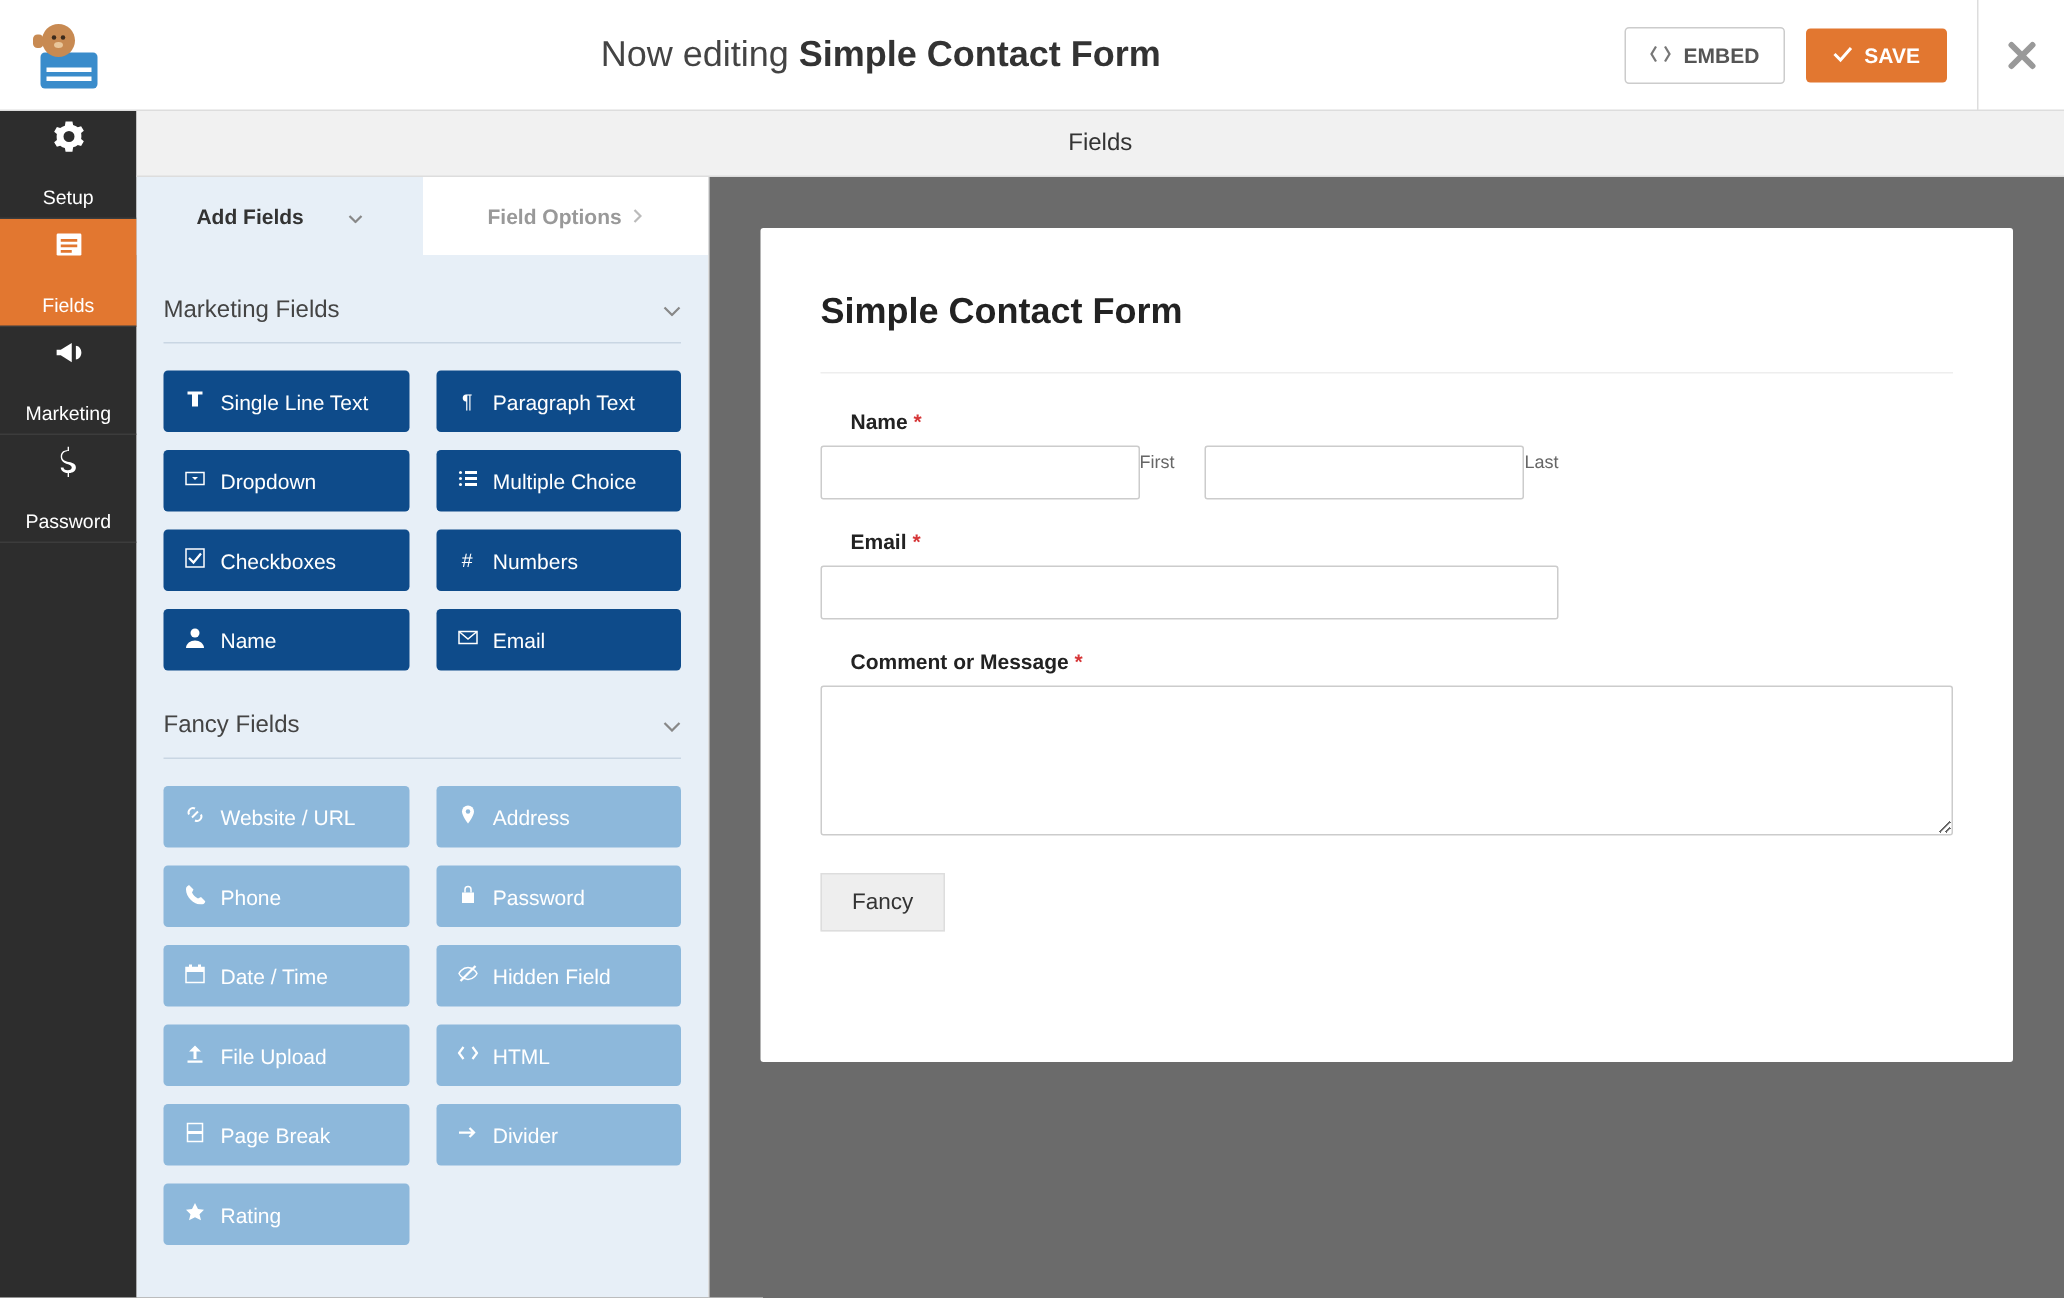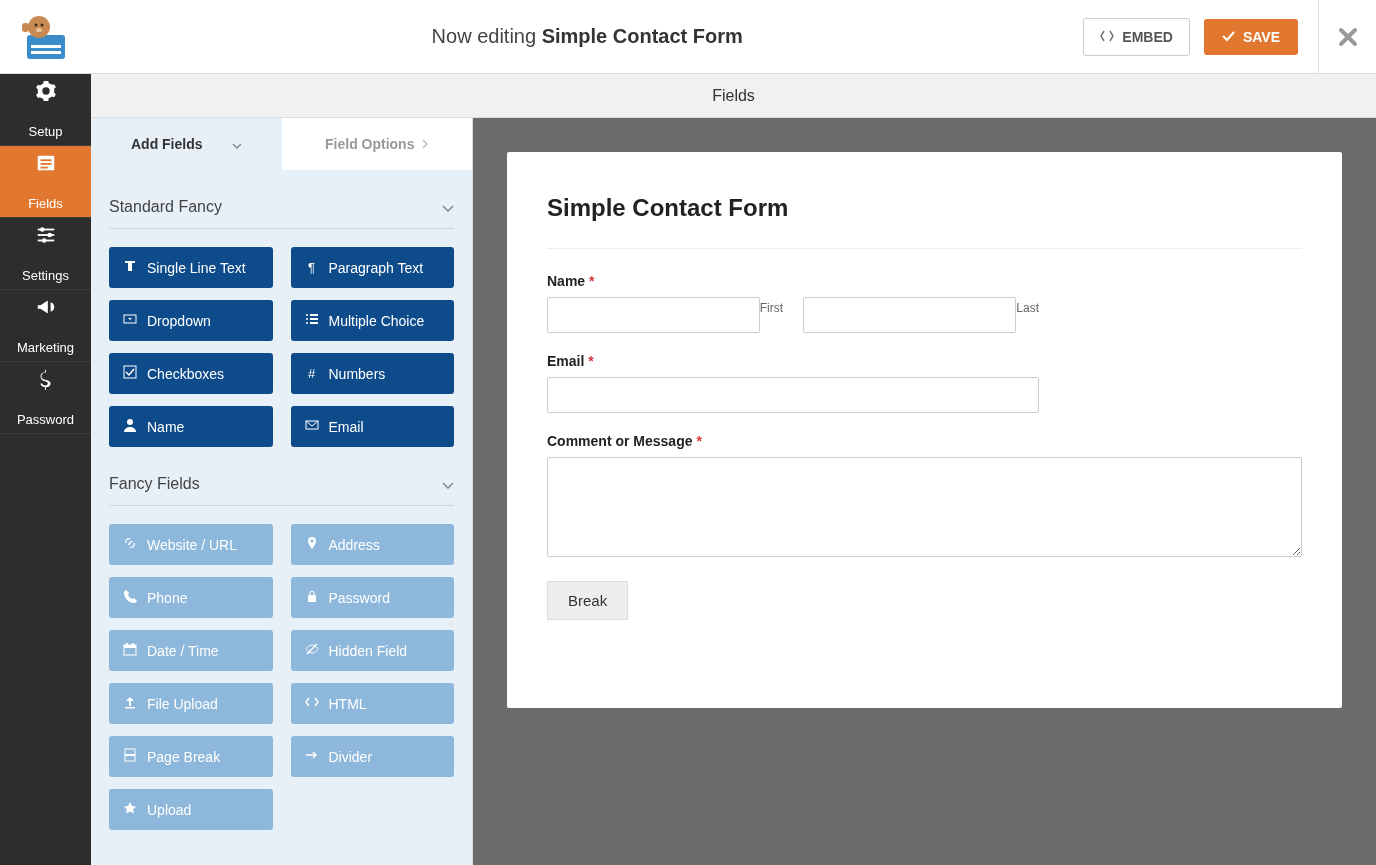--- a/index.html
+++ b/index.html
@@ -22,21 +22,21 @@
   }
   .logo {
     width: 91px;
     display: flex;
     align-items: center;
     justify-content: center;
   }
   .topbar-center {
     flex: 1;
     text-align: center;
-    font-size: 20px;
+    font-size: 24px;
     color: #444;
     font-weight: 400;
   }
   .topbar-center .bold {
     font-weight: 700;
     color: #333;
   }
   .topbar-actions {
     display: flex;
     align-items: center;
@@ -233,20 +233,21 @@
     margin-bottom: 26px;
   }
   .hr { border-top: 1px solid #eee; margin-bottom: 24px; }
 
   .form-label {
     display: block;
     font-size: 14px;
     font-weight: 700;
     color: #222;
     margin-bottom: 8px;
+    margin-left: 20px;
   }
   .req { color: #d63638; }
 
   .row {
     display: flex;
     gap: 20px;
     margin-bottom: 4px;
   }
   .col { flex: 1; display: flex; }
 
@@ -334,31 +335,20 @@
       <svg viewBox="0 0 24 24">
           <rect x="3" y="4" width="18" height="16" rx="1"></rect>
           <rect x="6" y="8" width="12" height="2" fill="#e27730"></rect>
           <rect x="6" y="12" width="12" height="2" fill="#e27730"></rect>
           <rect x="6" y="16" width="8" height="2" fill="#e27730"></rect>
         </svg>
       <span>Fields</span>
     </div>
     <div class="nav-item">
       <svg viewBox="0 0 24 24">
-          <rect x="3" y="5" width="18" height="2"></rect>
-          <rect x="3" y="11" width="18" height="2"></rect>
-          <rect x="3" y="17" width="18" height="2"></rect>
-          <circle cx="8" cy="6" r="2.5"></circle>
-          <circle cx="16" cy="12" r="2.5"></circle>
-          <circle cx="10" cy="18" r="2.5"></circle>
-        </svg>
-      <span>Settings</span>
-    </div>
-    <div class="nav-item">
-      <svg viewBox="0 0 24 24">
           <path d="M3 10v4h3l8 5V5l-8 5H3zm14-3v10c2 0 4-2 4-5s-2-5-4-5z"></path>
         </svg>
       <span>Marketing</span>
     </div>
     <div class="nav-item">
       <svg viewBox="0 0 24 24">
           <path d="M12 2v3c-3 0-5 1.5-5 4 0 2.5 2 3.5 5 4s5 1.5 5 4-2 4-5 4v3h-1v-3c-3 0-5-2-5-4h2c0 1 1 2 3 2s3-1 3-2-1-2-4-2.7C8 13.5 6 12 6 9c0-3 2-4.5 5-4.5V2h1z"></path>
         </svg>
       <span>Password</span>
     </div>
@@ -387,21 +377,21 @@
               <svg width="6" height="10" viewBox="0 0 6 10">
                   <path d="M1 1l4 4-4 4" stroke="#bbb" stroke-width="1.5" fill="none"></path>
                 </svg>
             </span>
           </div>
         </div>
 
         <div class="panel-inner">
 
           <div class="section-head">
-            <span>Standard Fancy</span>
+            <span>Marketing Fields</span>
             <span class="chev">
               <svg width="12" height="7" viewBox="0 0 12 7">
                   <path d="M1 1l5 5 5-5" stroke="#888" stroke-width="1.5" fill="none"></path>
                 </svg>
             </span>
           </div>
           <div class="field-grid">
             <div class="field-btn">
                 <span class="ico"><svg viewBox="0 0 14 14">
                     <path d="M2 2h10v2H9v8H5V4H2z"></path>
@@ -531,21 +521,21 @@
             <div class="field-btn light">
                 <span class="ico"><svg viewBox="0 0 14 14">
                     <path d="M1 7h10M8 4l3 3-3 3" stroke="#fff" fill="none" stroke-width="1.5"></path>
                   </svg></span>
                 <span>Divider</span>
               </div>
             <div class="field-btn light">
                 <span class="ico"><svg viewBox="0 0 14 14">
                     <path d="M7 1l2 4 4 .5-3 3 1 4-4-2-4 2 1-4-3-3L5 5z"></path>
                   </svg></span>
-                <span>Upload</span>
+                <span>Rating</span>
               </div>
           </div>
         </div>
       </div>
 
       <div class="preview-wrap">
         <div class="preview-card">
           <div class="form-title">Simple Contact Form</div>
           <div class="hr"></div>
 
@@ -573,20 +563,20 @@
           </div>
 
           <div class="form-block">
             <label class="form-label">
               <span>Comment or Message</span> <span class="req">*</span>
             </label>
             <textarea class="textarea" rows="5" style=""></textarea>
           </div>
 
           <button class="submit-btn">
-            <span>Break</span>
+            <span>Fancy</span>
           </button>
         </div>
       </div>
 
     </div>
   </div>
 </div>
 
 </body></html>

